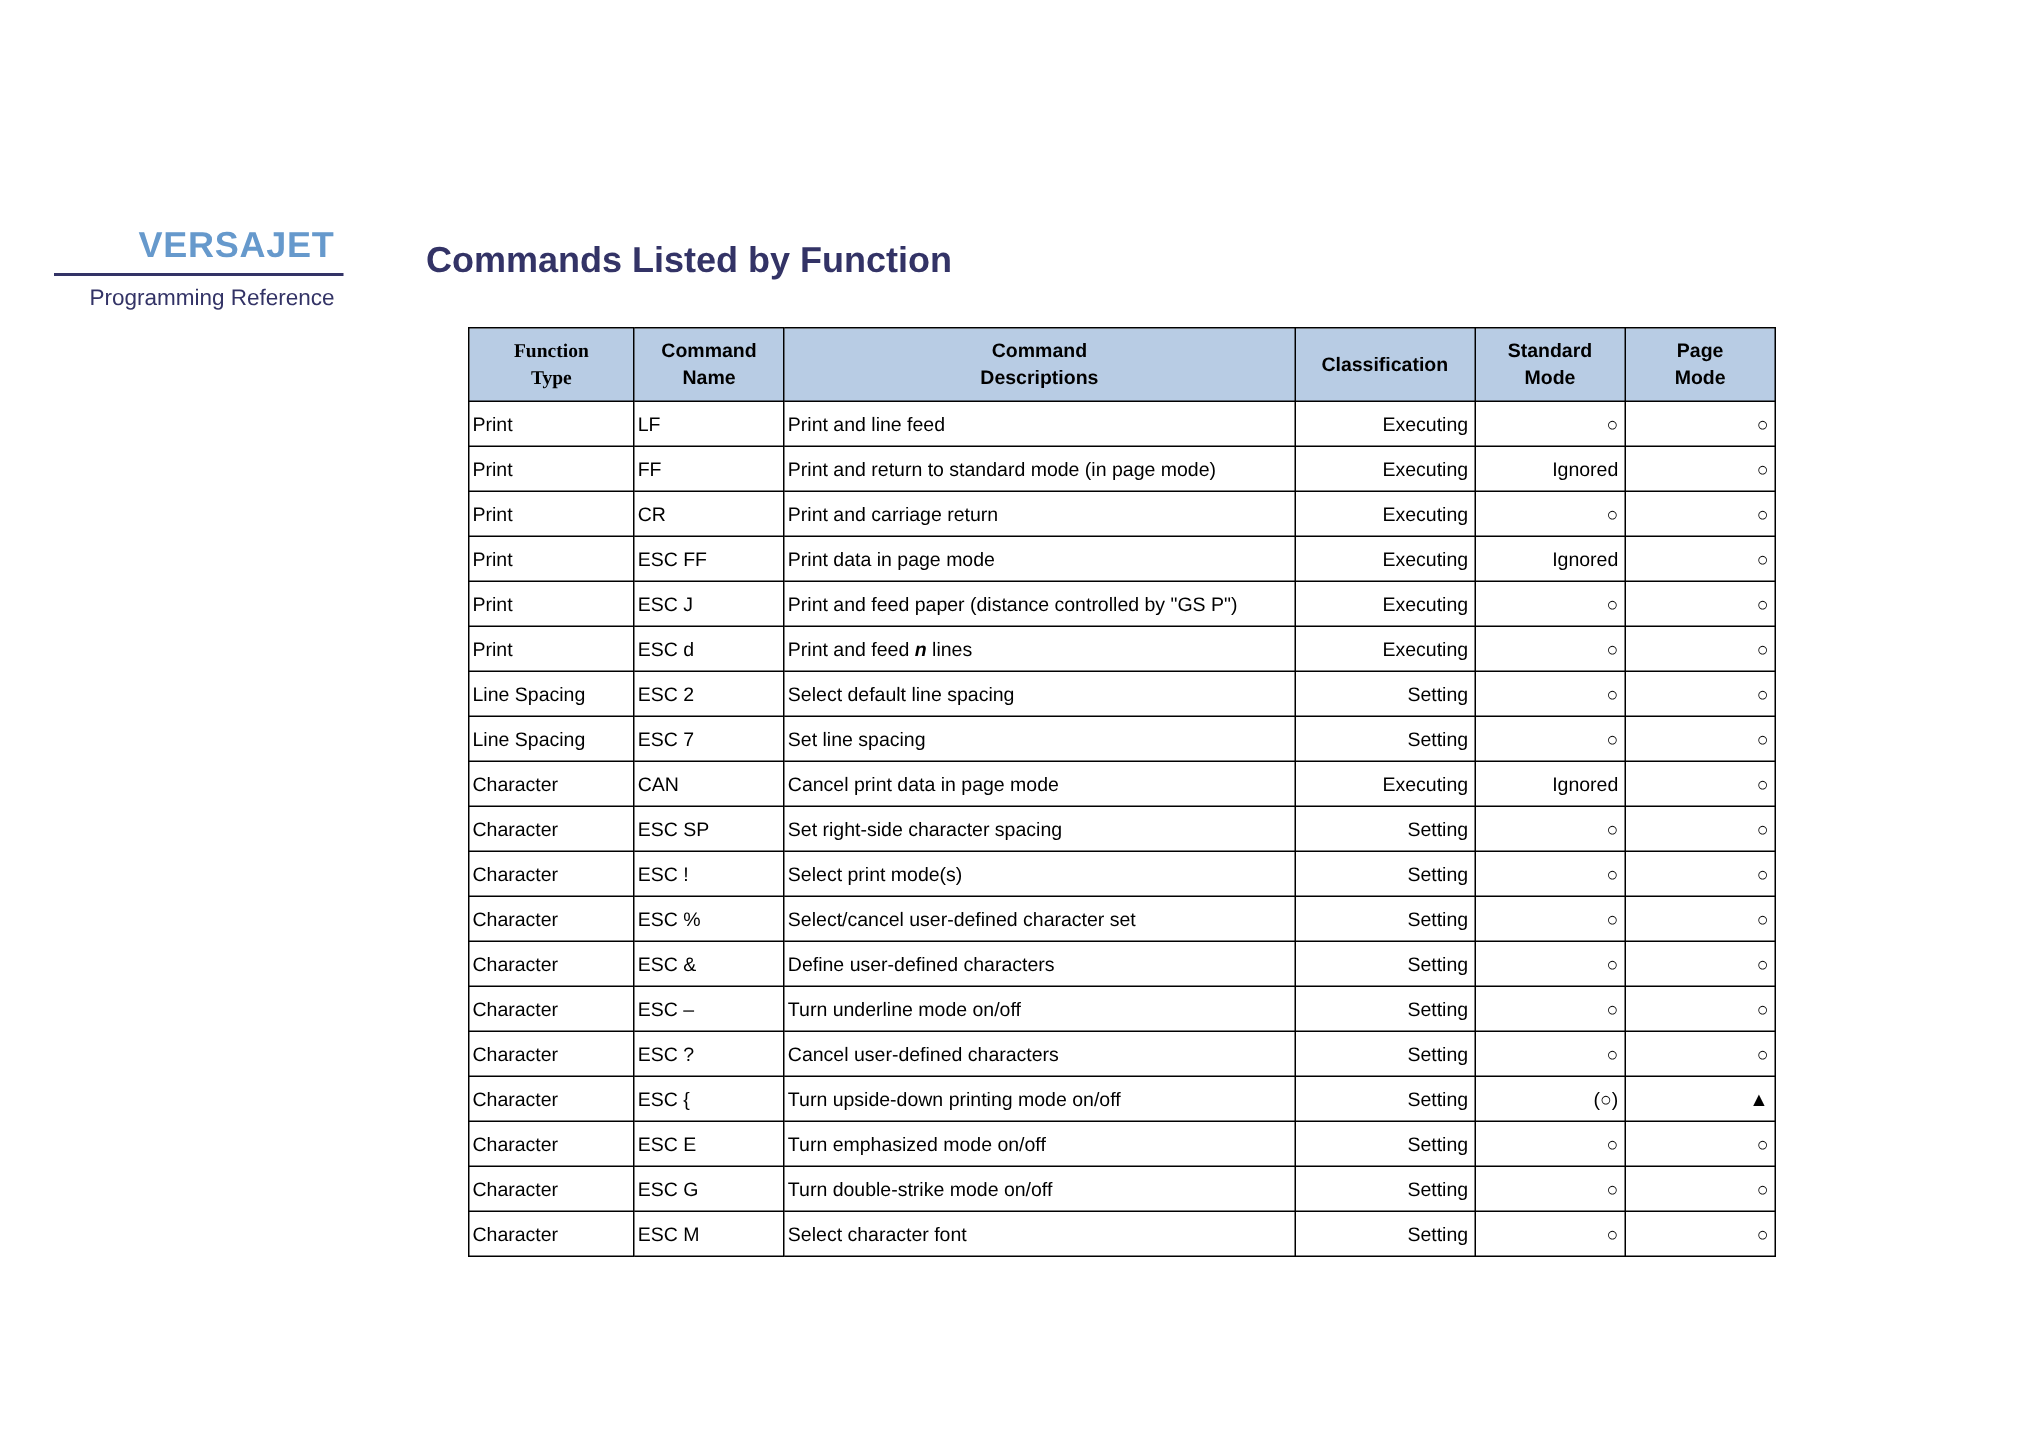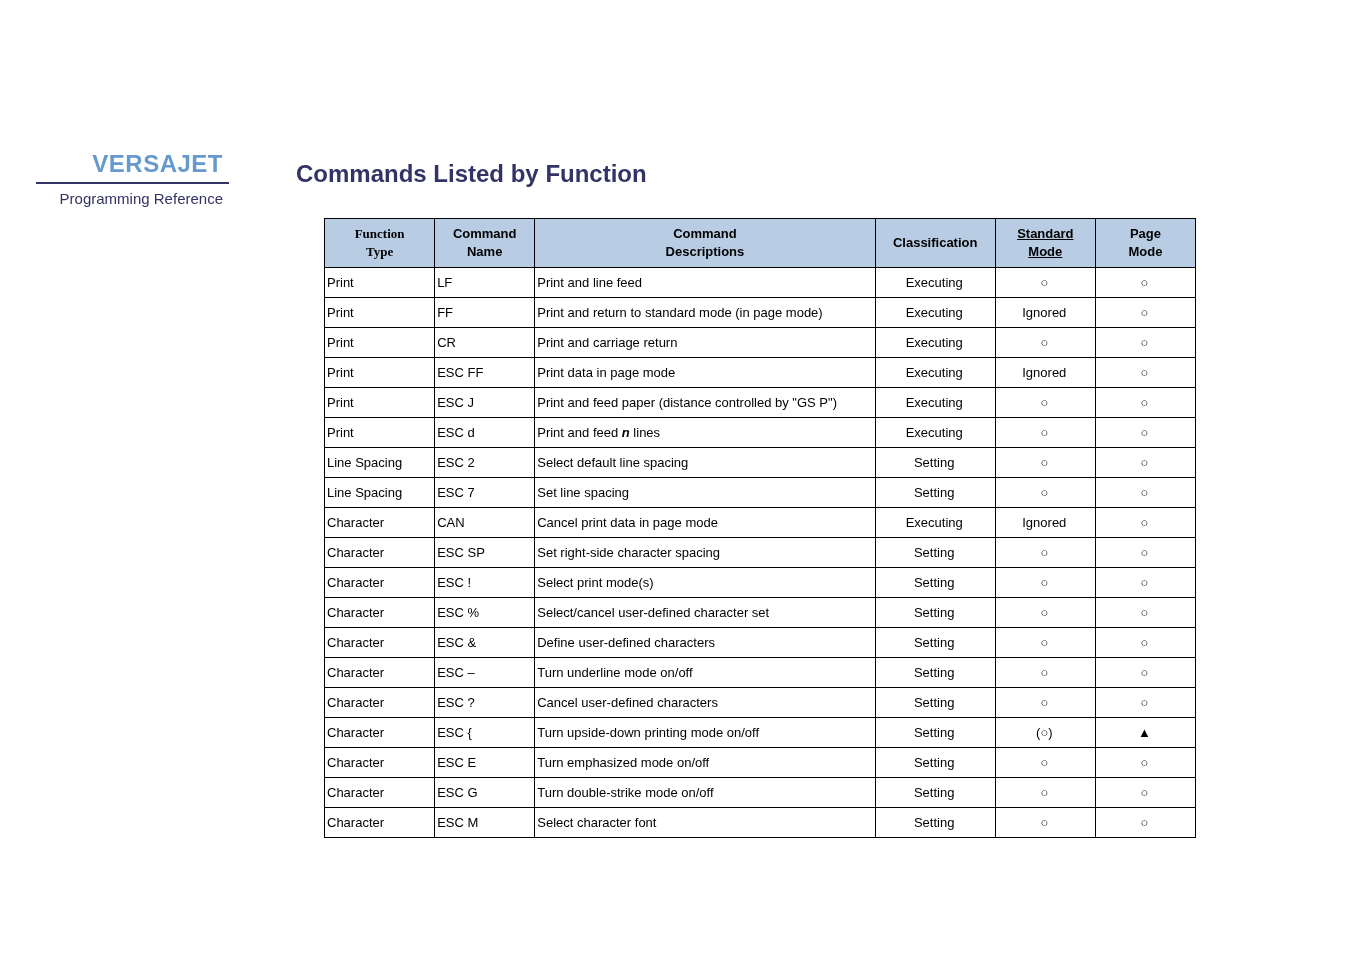--- a/index.html
+++ b/index.html
@@ -2,33 +2,33 @@
 <html><head>
 <meta charset="utf-8">
 <style>
 * { box-sizing: border-box; margin: 0; padding: 0; }
 html, body { width: 1351px; height: 954px; background: #fff; font-family: Arial, sans-serif; }
 .page { position: relative; width: 1140px; height: 954px; margin-top: 20px; }
 .sidebar { position: absolute; left: 36px; top: 130px; width: 193px; }
 .brand { color: #6699cc; font-size: 24px; font-weight: bold; letter-spacing: 0.5px; text-align: right; padding-right: 6px; padding-bottom: 4px; }
 .brand-underline { height: 2px; background: #333366; width: 100%; }
 .subtitle { color: #333366; font-size: 15px; font-weight: normal; text-align: right; padding-right: 6px; padding-top: 6px; }
-.main { position: absolute; left: 296px; top: 140px; width: 980px; }
+.main { position: absolute; left: 284px; top: 140px; width: 980px; }
 .heading { color: #333366; font-size: 24px; font-weight: bold; margin-bottom: 30px; }
 .tbl-wrap { margin-left: 28px; }
 table { border-collapse: collapse; width: 872px; }
 th, td { border: 1px solid #000; font-size: 13px; vertical-align: middle; }
 th { background: #b8cce4; color: #000; font-weight: bold; text-align: center; padding: 6px 4px; line-height: 1.4; }
 td { padding: 7px 4px 7px 2px; color: #000; }
-td.center { text-align: center; }
+td.center { text-align: right; }
 .col-ft { width: 110px; font-family: Liberation Serif, serif; }
 .col-cn { width: 100px; }
 .col-cd { width: 340px; }
 .col-cl { width: 120px; }
-.col-sm { width: 100px; text-decoration: underline; }
+.col-sm { width: 100px; }
 .col-pm { width: 100px; }
 .italic { font-style: italic; font-weight: bold; }
 .page-num { position: absolute; bottom: 40px; left: 0; width: 100%; text-align: center; font-size: 13px; }
 </style>
 </head>
 <body>
 
 <div class="page">
 
   <div class="sidebar">

